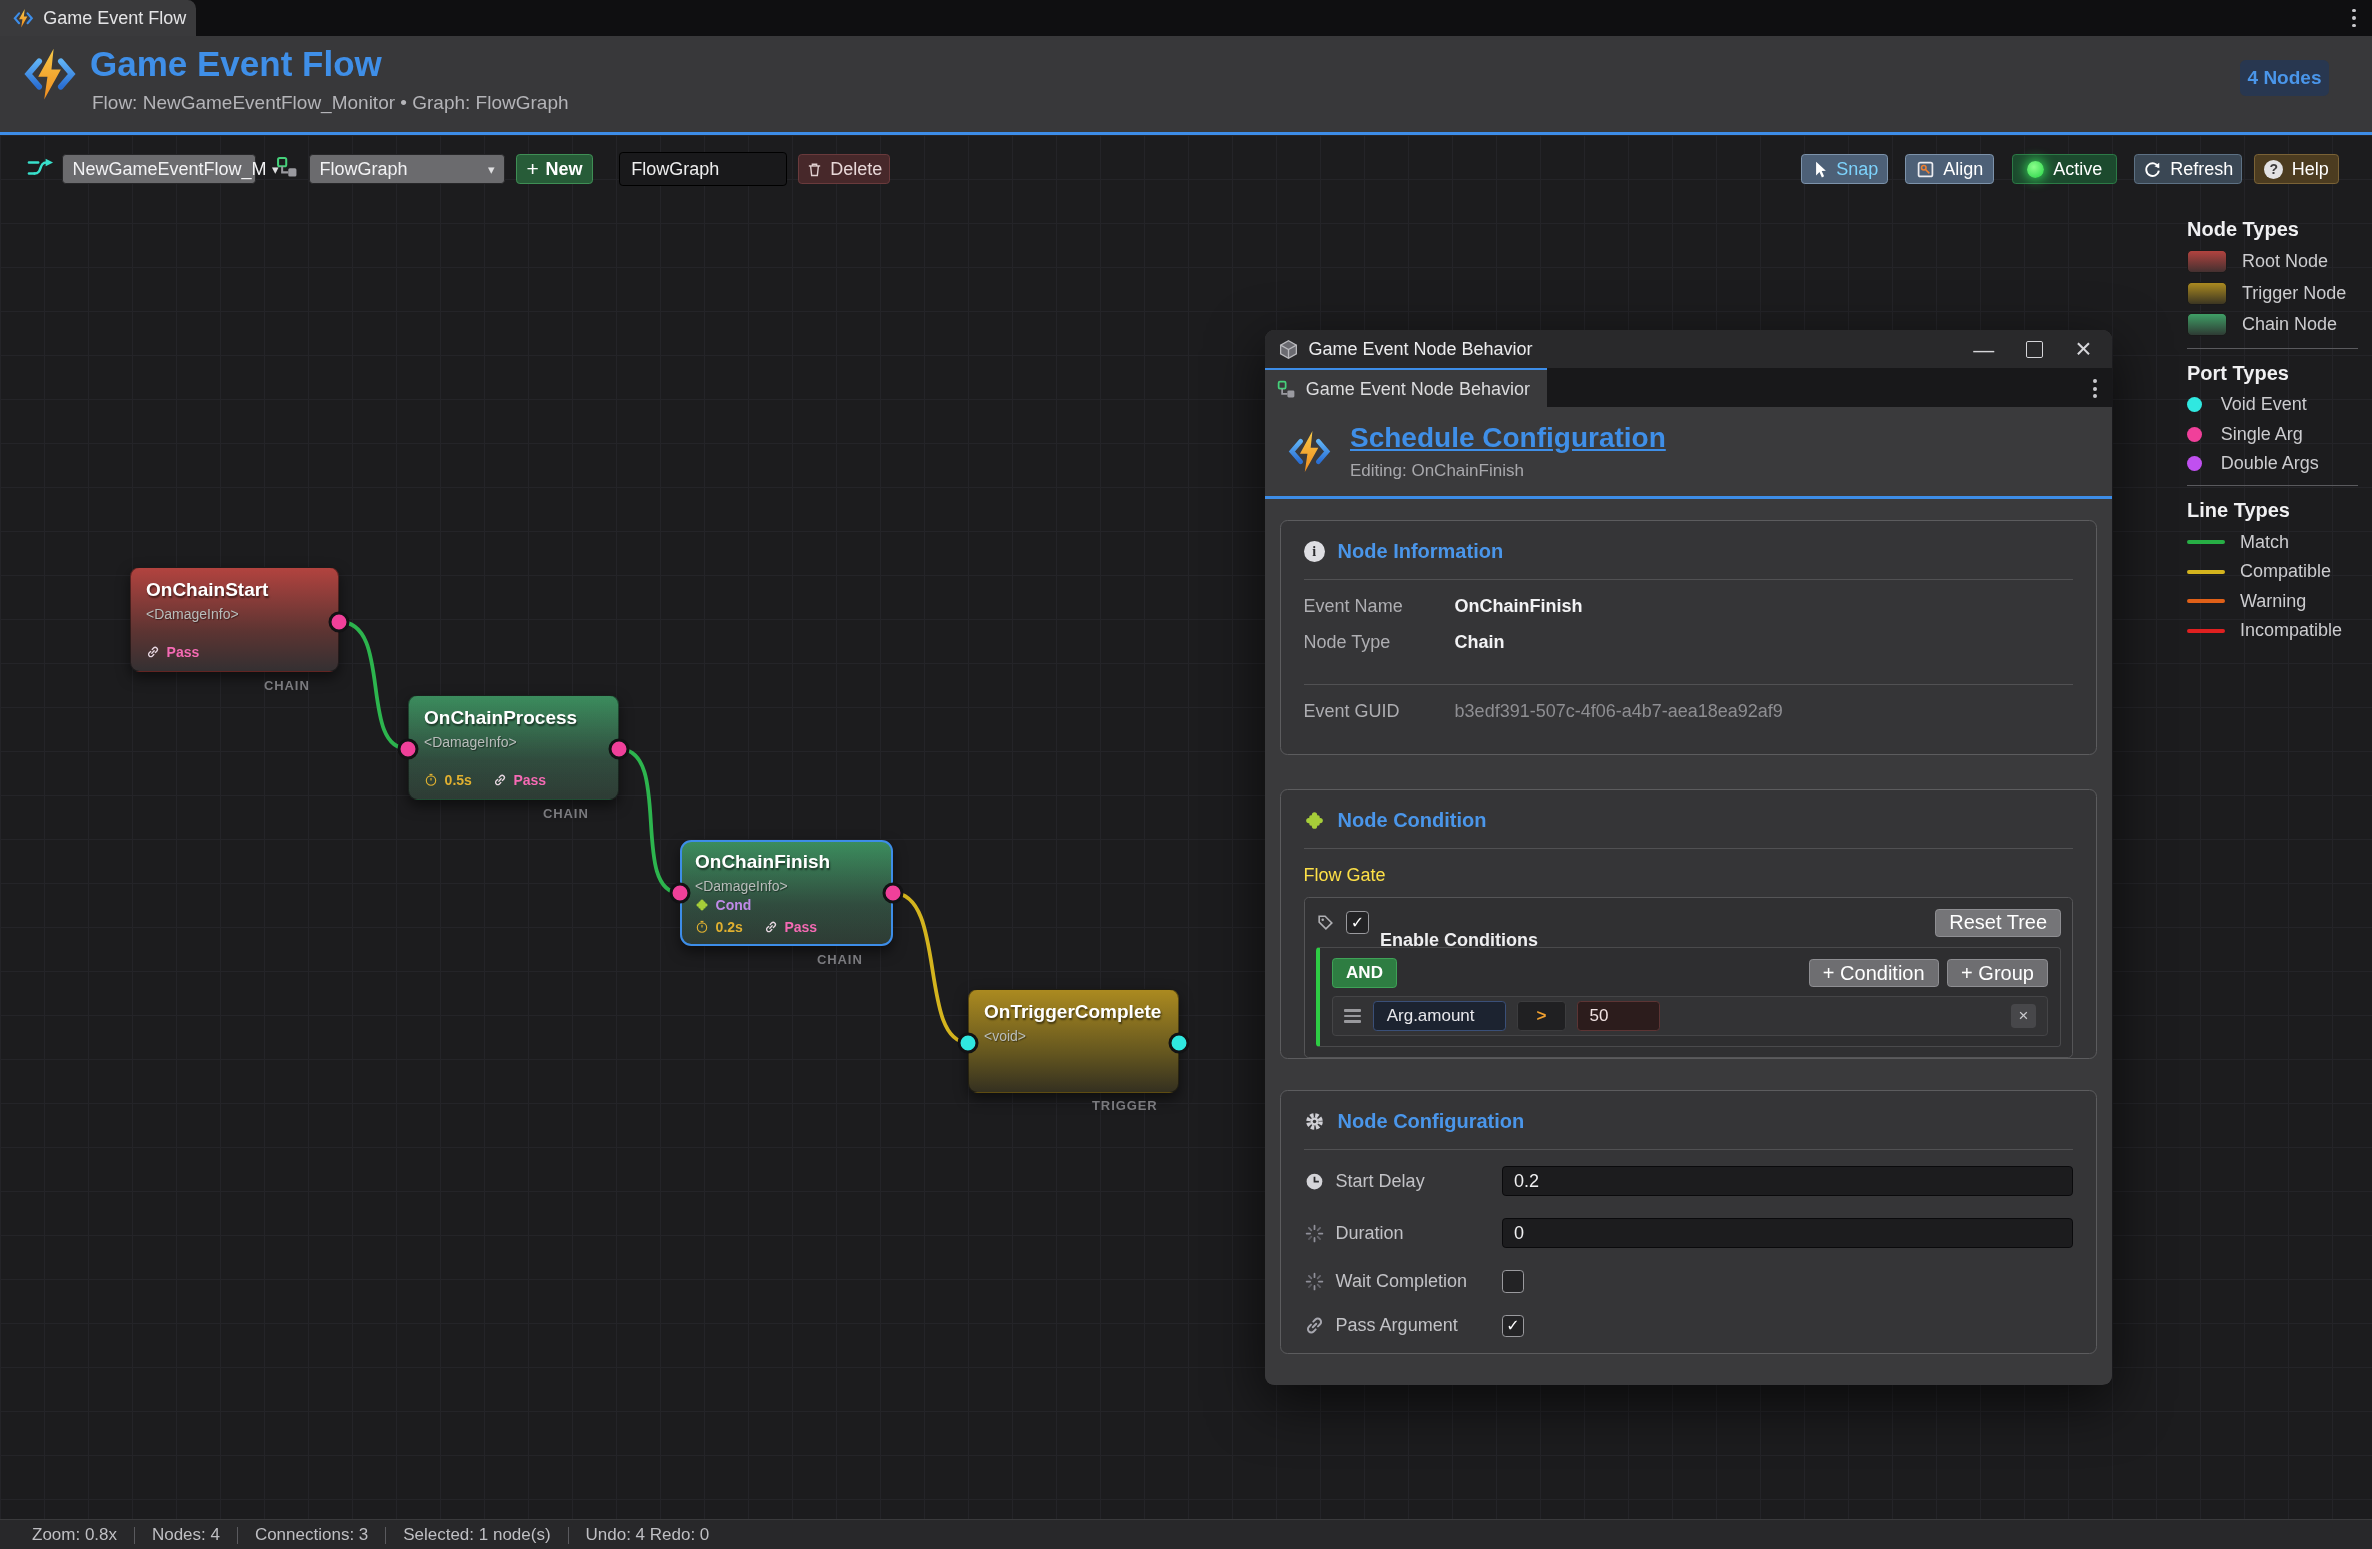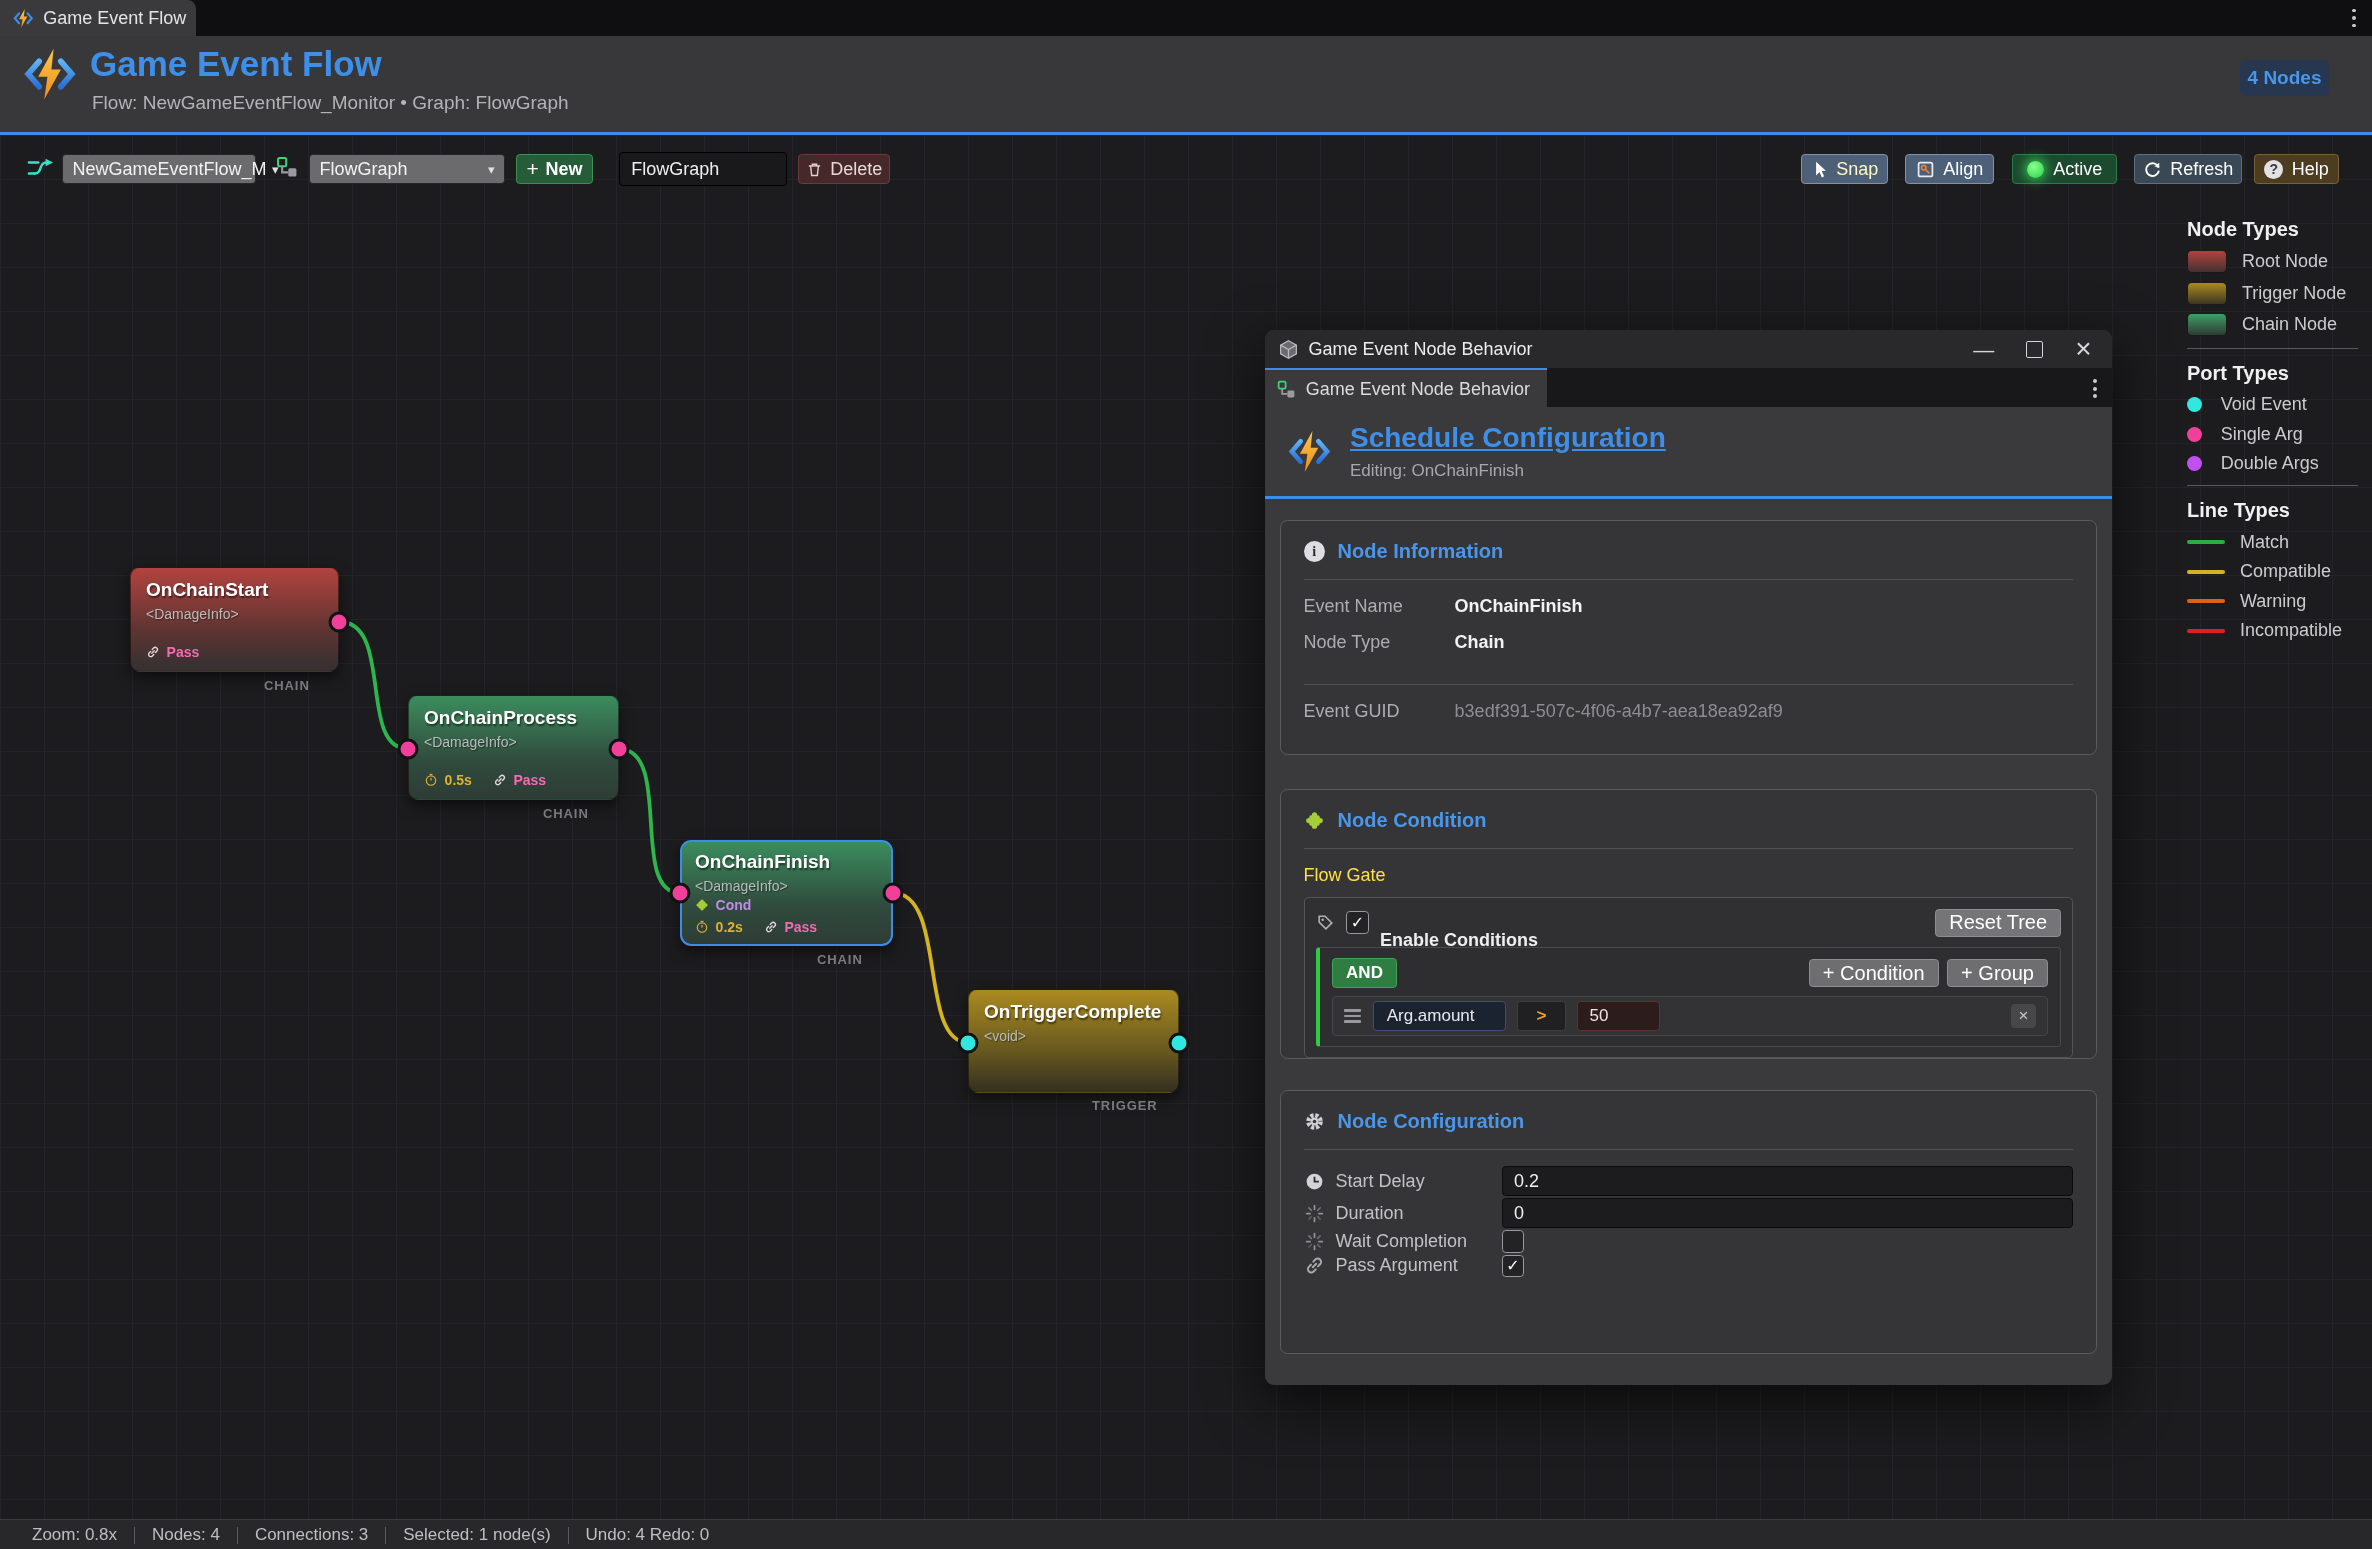--- a/index.html
+++ b/index.html
@@ -31,21 +31,21 @@
   
   .toolbar{position:absolute;left:0;top:0;width:2373px;height:56px;}
   .tb{position:absolute;height:30px;box-sizing:border-box;display:flex;align-items:center;border-radius:3.8px;font-size:18px;}
   .dropdown{background:#6b6b6e;border:0.9px solid #262628;color:#f2f2f4;padding:0 9.4px;gap:5.6px;}
   .dropdown .arrow{color:#e0e0e2;font-size:13px;}
   .dd-spacer{flex:1;}
   .btn-new{left:516px;top:19px;width:77px;background:#275c38;border:0.9px solid #3f8f55;color:#fff;justify-content:center;gap:6.6px;font-weight:bold;}
   .tb-input{position:absolute;left:619px;top:17px;width:168px;height:34px;background:#19191b;border:0.9px solid #000;
     border-radius:3.8px;color:#eee;font-size:18px;padding:0 11.3px;box-sizing:border-box;font-family:inherit;}
   .btn-delete{left:798px;top:19px;width:92px;background:#47282a;border:0.9px solid #6a3a3c;color:#e8d8d8;justify-content:center;gap:7.5px;}
-  .btn-snap{left:1801px;top:19px;width:87px;background:#4d6077;border:0.9px solid #7d93ab;color:#fef9c3;justify-content:center;gap:8.5px;}
+  .btn-snap{left:1801px;top:19px;width:87px;background:#4d6077;border:0.9px solid #7d93ab;color:#7dd3fc;justify-content:center;gap:8.5px;}
   .btn-align{left:1905px;top:19px;width:89px;background:#4d6077;border:0.9px solid #7d93ab;color:#fff;justify-content:center;gap:8.5px;}
   .btn-active{left:2012px;top:19px;width:105px;background:#1c4a2e;border:0.9px solid #2c7a46;color:#fff;justify-content:center;gap:9.4px;}
   .btn-refresh{left:2134px;top:19px;width:108px;background:#3a4754;border:0.9px solid #5d7184;color:#fff;justify-content:center;gap:8.5px;}
   .btn-help{left:2254px;top:19px;width:85px;background:#4c3c20;border:0.9px solid #7a6236;color:#fff;justify-content:center;gap:8.5px;}
   .glow-dot{width:17px;height:17px;border-radius:50%;background:radial-gradient(circle at 40% 35%,#8cff8c,#22d244);
     box-shadow:0 0 11.3px 1.9px rgba(60,255,100,.75);}
   .help-circle{width:19px;height:19px;border-radius:50%;background:#e2e2e4;color:#3a3a3c;font-weight:bold;font-size:14px;
     display:flex;align-items:center;justify-content:center;}
 
   
@@ -132,21 +132,21 @@
   .cond-row{margin-top:7.5px;background:#333335;border:0.9px solid #454547;border-radius:3.8px;height:38px;
     display:flex;align-items:center;padding:0 11.3px;gap:11.3px;}
   .drag-handle{display:flex;flex-direction:column;gap:2.8px;}
   .drag-handle i{display:block;width:17px;height:2.8px;background:#99999d;border-radius:0.9px;}
   .chip{height:30px;border-radius:3.8px;display:flex;align-items:center;box-sizing:border-box;font-size:17px;}
   .chip-field{background:#1c2330;border:0.9px solid #3a4f78;color:#e8e8ec;padding:0 13px;width:133px;}
   .chip-op{background:#202022;border:0.9px solid #3c3c3e;color:#f0a030;font-weight:bold;width:49px;justify-content:center;}
   .chip-val{background:#2c1c1c;border:0.9px solid #5c3434;color:#f0e2e2;padding:0 11.3px;width:83px;}
   .remove-x{margin-left:auto;width:24.5px;height:24.5px;background:#47474a;border-radius:3.8px;color:#cacace;
     display:flex;align-items:center;justify-content:center;font-size:17px;}
-  .cfg-row{display:flex;align-items:center;margin-bottom:2px;}
+  .cfg-row{display:flex;align-items:center;margin-bottom:22px;}
   .cfg-icon{width:32px;flex:none;display:flex;align-items:center;}
   .cfg-lbl{width:166px;flex:none;font-size:18px;color:#c2c2c6;}
   .cfg-input{flex:1;height:30px;background:#1c1c1e;border:0.9px solid #0a0a0c;border-radius:3.8px;color:#f0f0f2;
     font-size:18px;padding:0 11.3px;box-sizing:border-box;font-family:inherit;}
 
   
   .statusbar{position:absolute;left:0;top:1519px;width:2373px;height:31px;background:#28282a;border-top:0.9px solid #3a3a3c;
     box-sizing:border-box;display:flex;align-items:center;color:#bfbfc3;font-size:17px;padding-left:32px;}
   .statusbar span{padding:0 17px;}
   .statusbar .sep{width:0.9px;height:17px;background:#5a5a5e;padding:0;}

